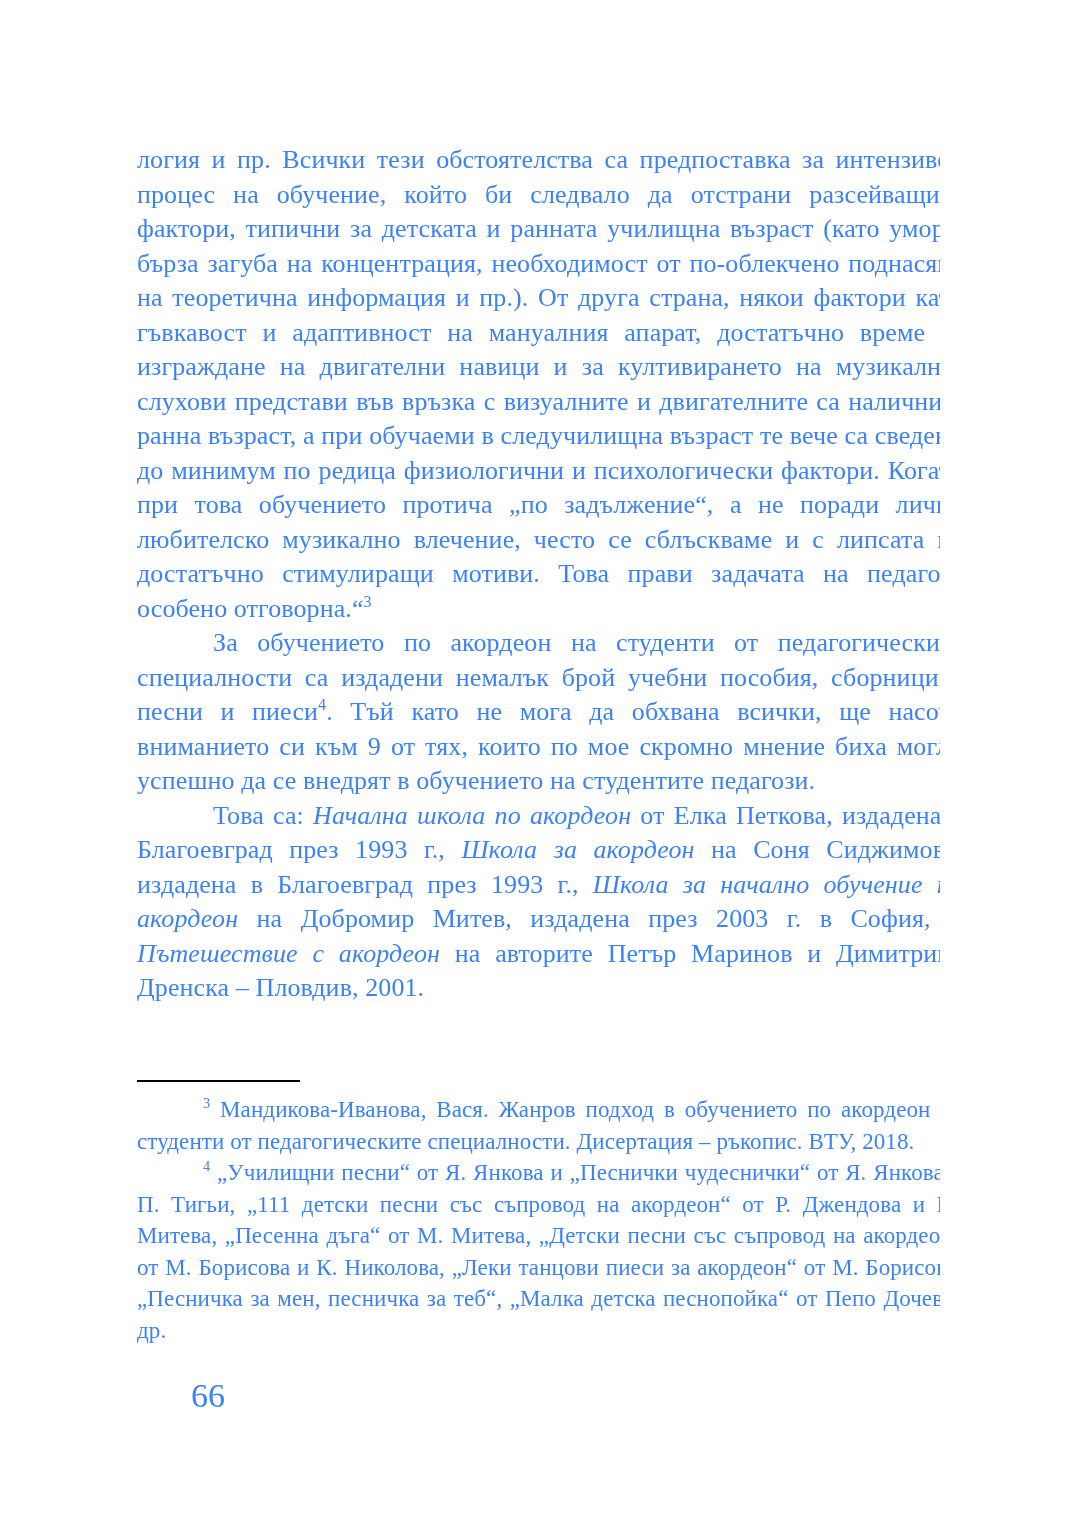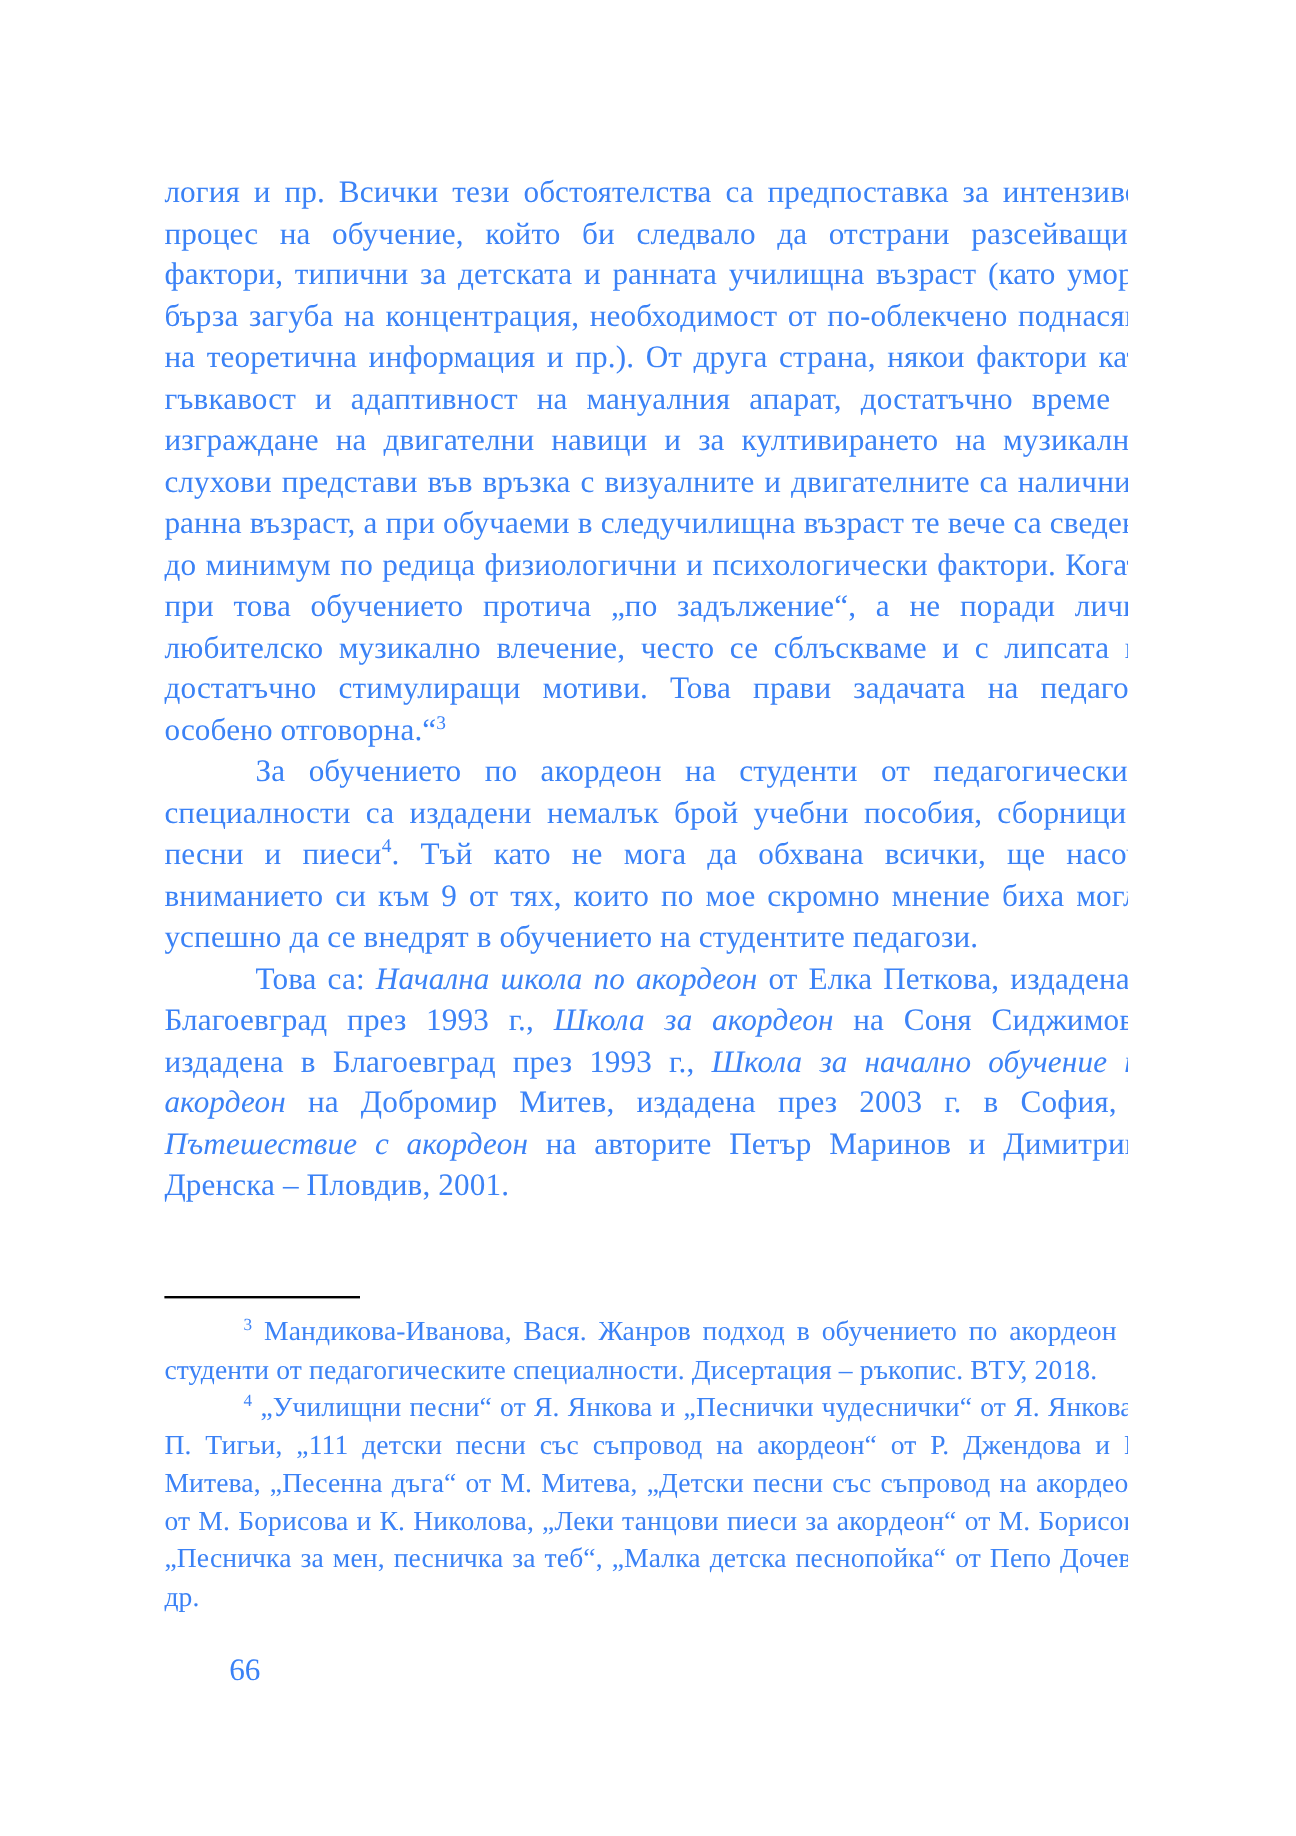--- a/index.html
+++ b/index.html
@@ -58,21 +58,21 @@
     font-size: 0.62em;
     line-height: 0;
     vertical-align: super;
   }
   .i { font-style: italic; margin-top: 13px; }
   .b { font-weight: normal; }
   .page-number {
     position: absolute;
     left: 191px;
     top: 1377px;
-    font-size: 26px;
+    font-size: 34px;
   }
 </style>
 </head>
 <body>
 
 <div class="page">
   <div class="content">
     <div class="body-text">
         <p><span>логия и пр. Всички тези обстоятелства са предпоставка за интензивен процес на обучение, който би следвало да отстрани разсейващите фактори, типични за детската и ранната училищна възраст (като умора, бърза загуба на концентрация, необходимост от по-облекчено поднасяне на теоретична информация и пр.). От друга страна, някои фактори като гъвкавост и адаптивност на мануалния апарат, достатъчно време за изграждане на двигателни навици и за култивирането на музикално-слухови представи във връзка с визуалните и двигателните са налични в ранна възраст, а при обучаеми в следучилищна възраст те вече са сведени до минимум по редица физиологични и психологически фактори. Когато при това обучението протича „по задължение“, а не поради лично любителско музикално влечение, често се сблъскваме и с липсата на достатъчно стимулиращи мотиви. Това прави задачата на педагога особено отговорна.“</span><sup>3</sup></p>
         <p class="indent"><span>За обучението по акордеон на студенти от педагогическите специалности са издадени немалък брой учебни пособия, сборници с песни и пиеси</span><sup>4</sup><span>. Тъй като не мога да обхвана всички, ще насоча вниманието си към 9 от тях, които по мое скромно мнение биха могли успешно да се внедрят в обучението на студентите педагози.</span></p>

